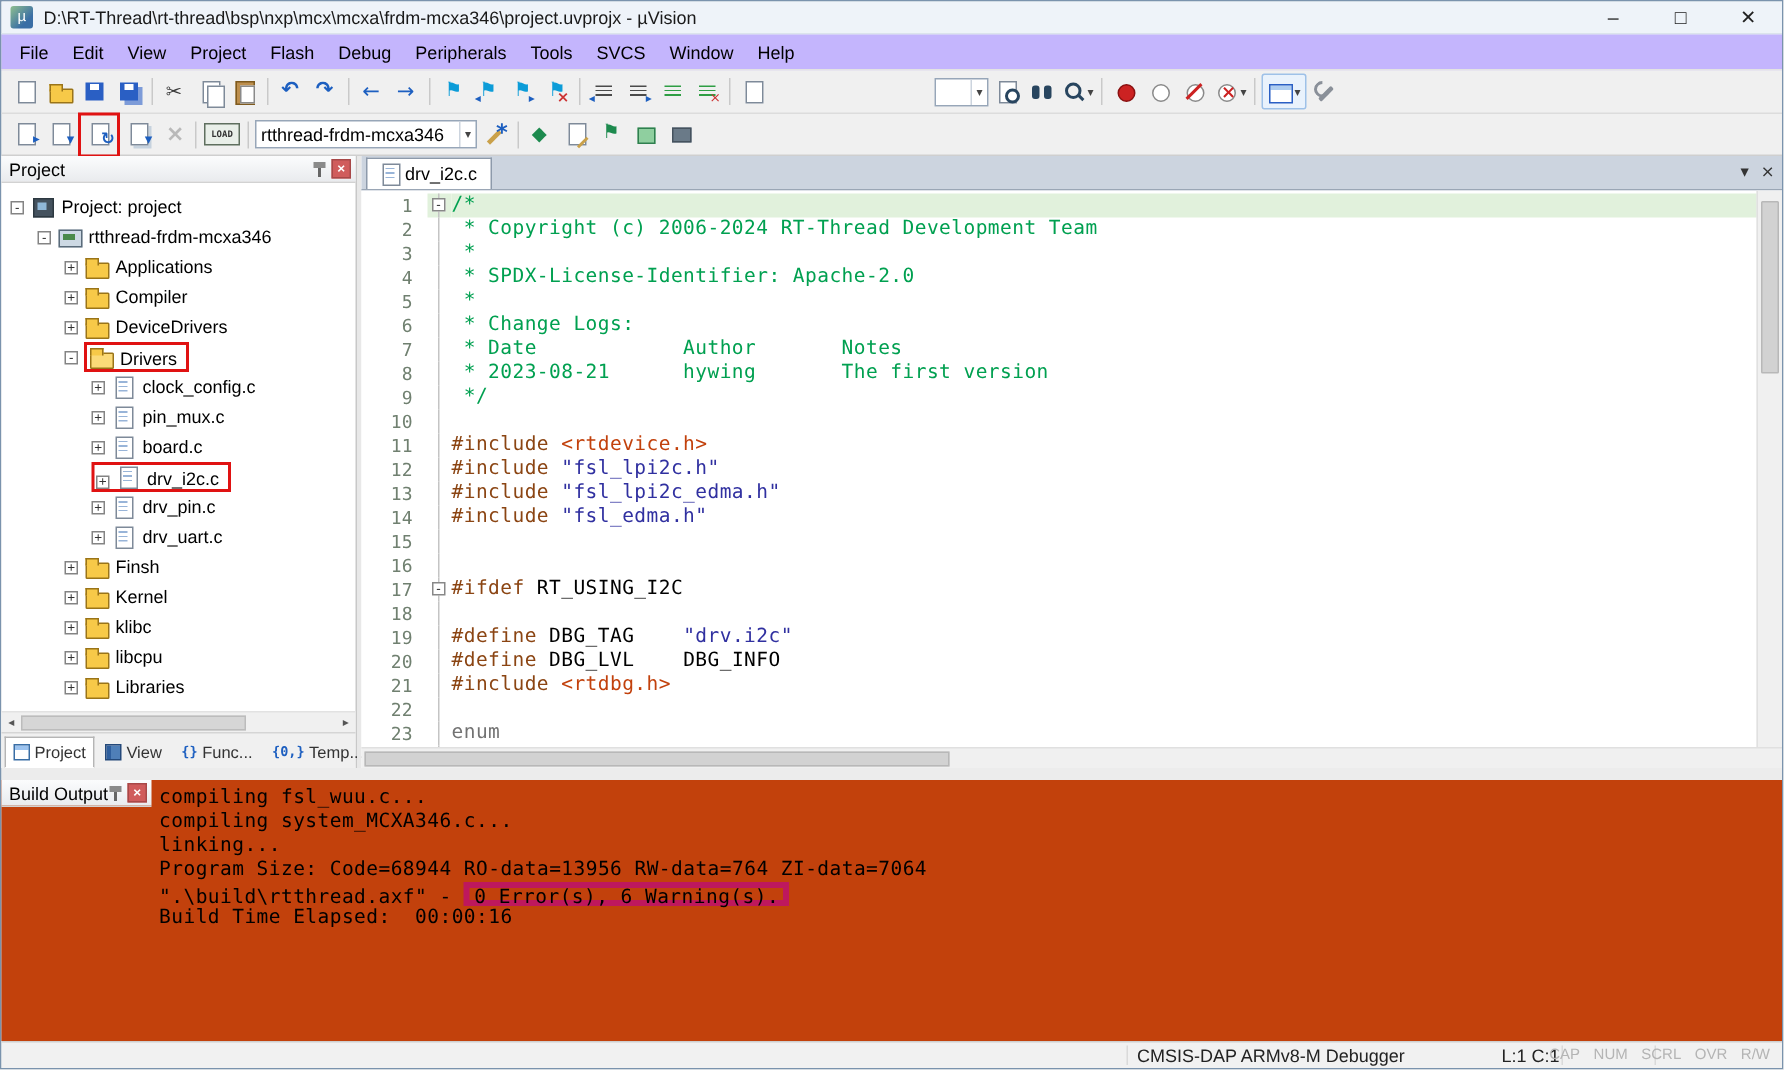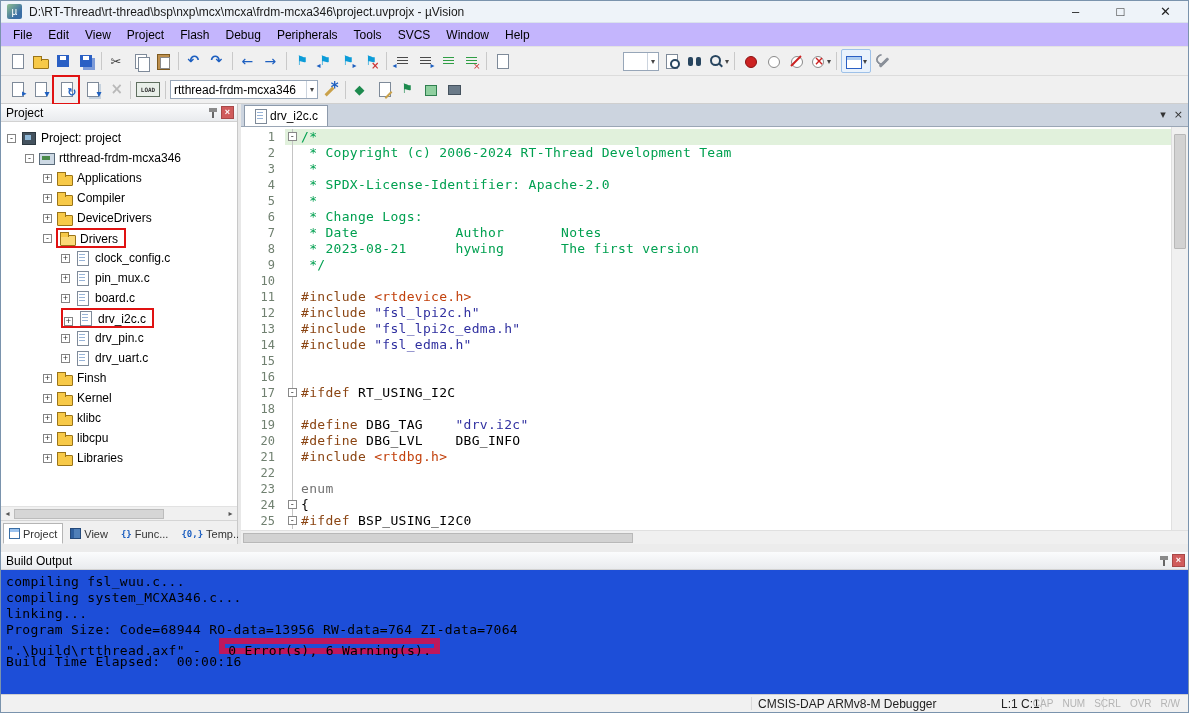--- a/index.html
+++ b/index.html
@@ -154,24 +154,24 @@
   .tok-inc{color:#c2410c}
   .tok-str{color:#3030a0}
   .tok-kw{color:#737373}
   .tok-plain{color:#000}
   .vscroll{position:absolute;right:0;top:0;bottom:0;width:17px;background:#f0f0f0;border-left:1px solid #e0e0e0}
   .vthumb{position:absolute;left:2px;right:2px;top:7px;height:115px;background:#d2d2d2;border:1px solid #b8b8b8;border-radius:1px}
   .ehscroll{height:14px;flex:none;background:#f0f0f0;border-top:1px solid #e0e0e0;position:relative}
   .ehthumb{position:absolute;left:2px;top:2px;width:390px;height:10px;background:#d2d2d2;border:1px solid #b8b8b8}
 
   
-  .bout{height:142px;flex:none;display:flex;flex-direction:column;background:#1d4ed8}
+  .bout{height:174px;flex:none;display:flex;flex-direction:row;background:#c2410c}
   .bocontent{flex:1;overflow:hidden;padding:4px 0 0 5px;font:13px/16px "DejaVu Sans Mono",monospace;letter-spacing:0.3px}
   .bol{height:16px;white-space:pre}
-  .redbox-inline{display:inline-block;border:6px solid #be185d;padding:0 3px;margin-left:10px;height:16px;line-height:13px}
+  .redbox-inline{display:inline-block;border:4px solid #be185d;padding:0 3px;margin-left:0;height:16px;line-height:13px}
 
   
   .statusbar{height:18px;flex:none;position:relative;background:#f1f1f1;border-top:1px solid #cfcfcf;font-size:12px;color:#222}
   .sb-debugger{position:absolute;left:757px;top:2px;white-space:nowrap}
   .sb-cursor{position:absolute;left:1000px;top:2px;white-space:nowrap}
   .sb-ind{position:absolute;right:8px;top:3px;display:flex;gap:9px;color:#b4b4b4;font-size:10px}
   .sb-sep{position:absolute;top:2px;bottom:2px;width:1px;background:#dadada}
 </style>
 </head>
 <body>

